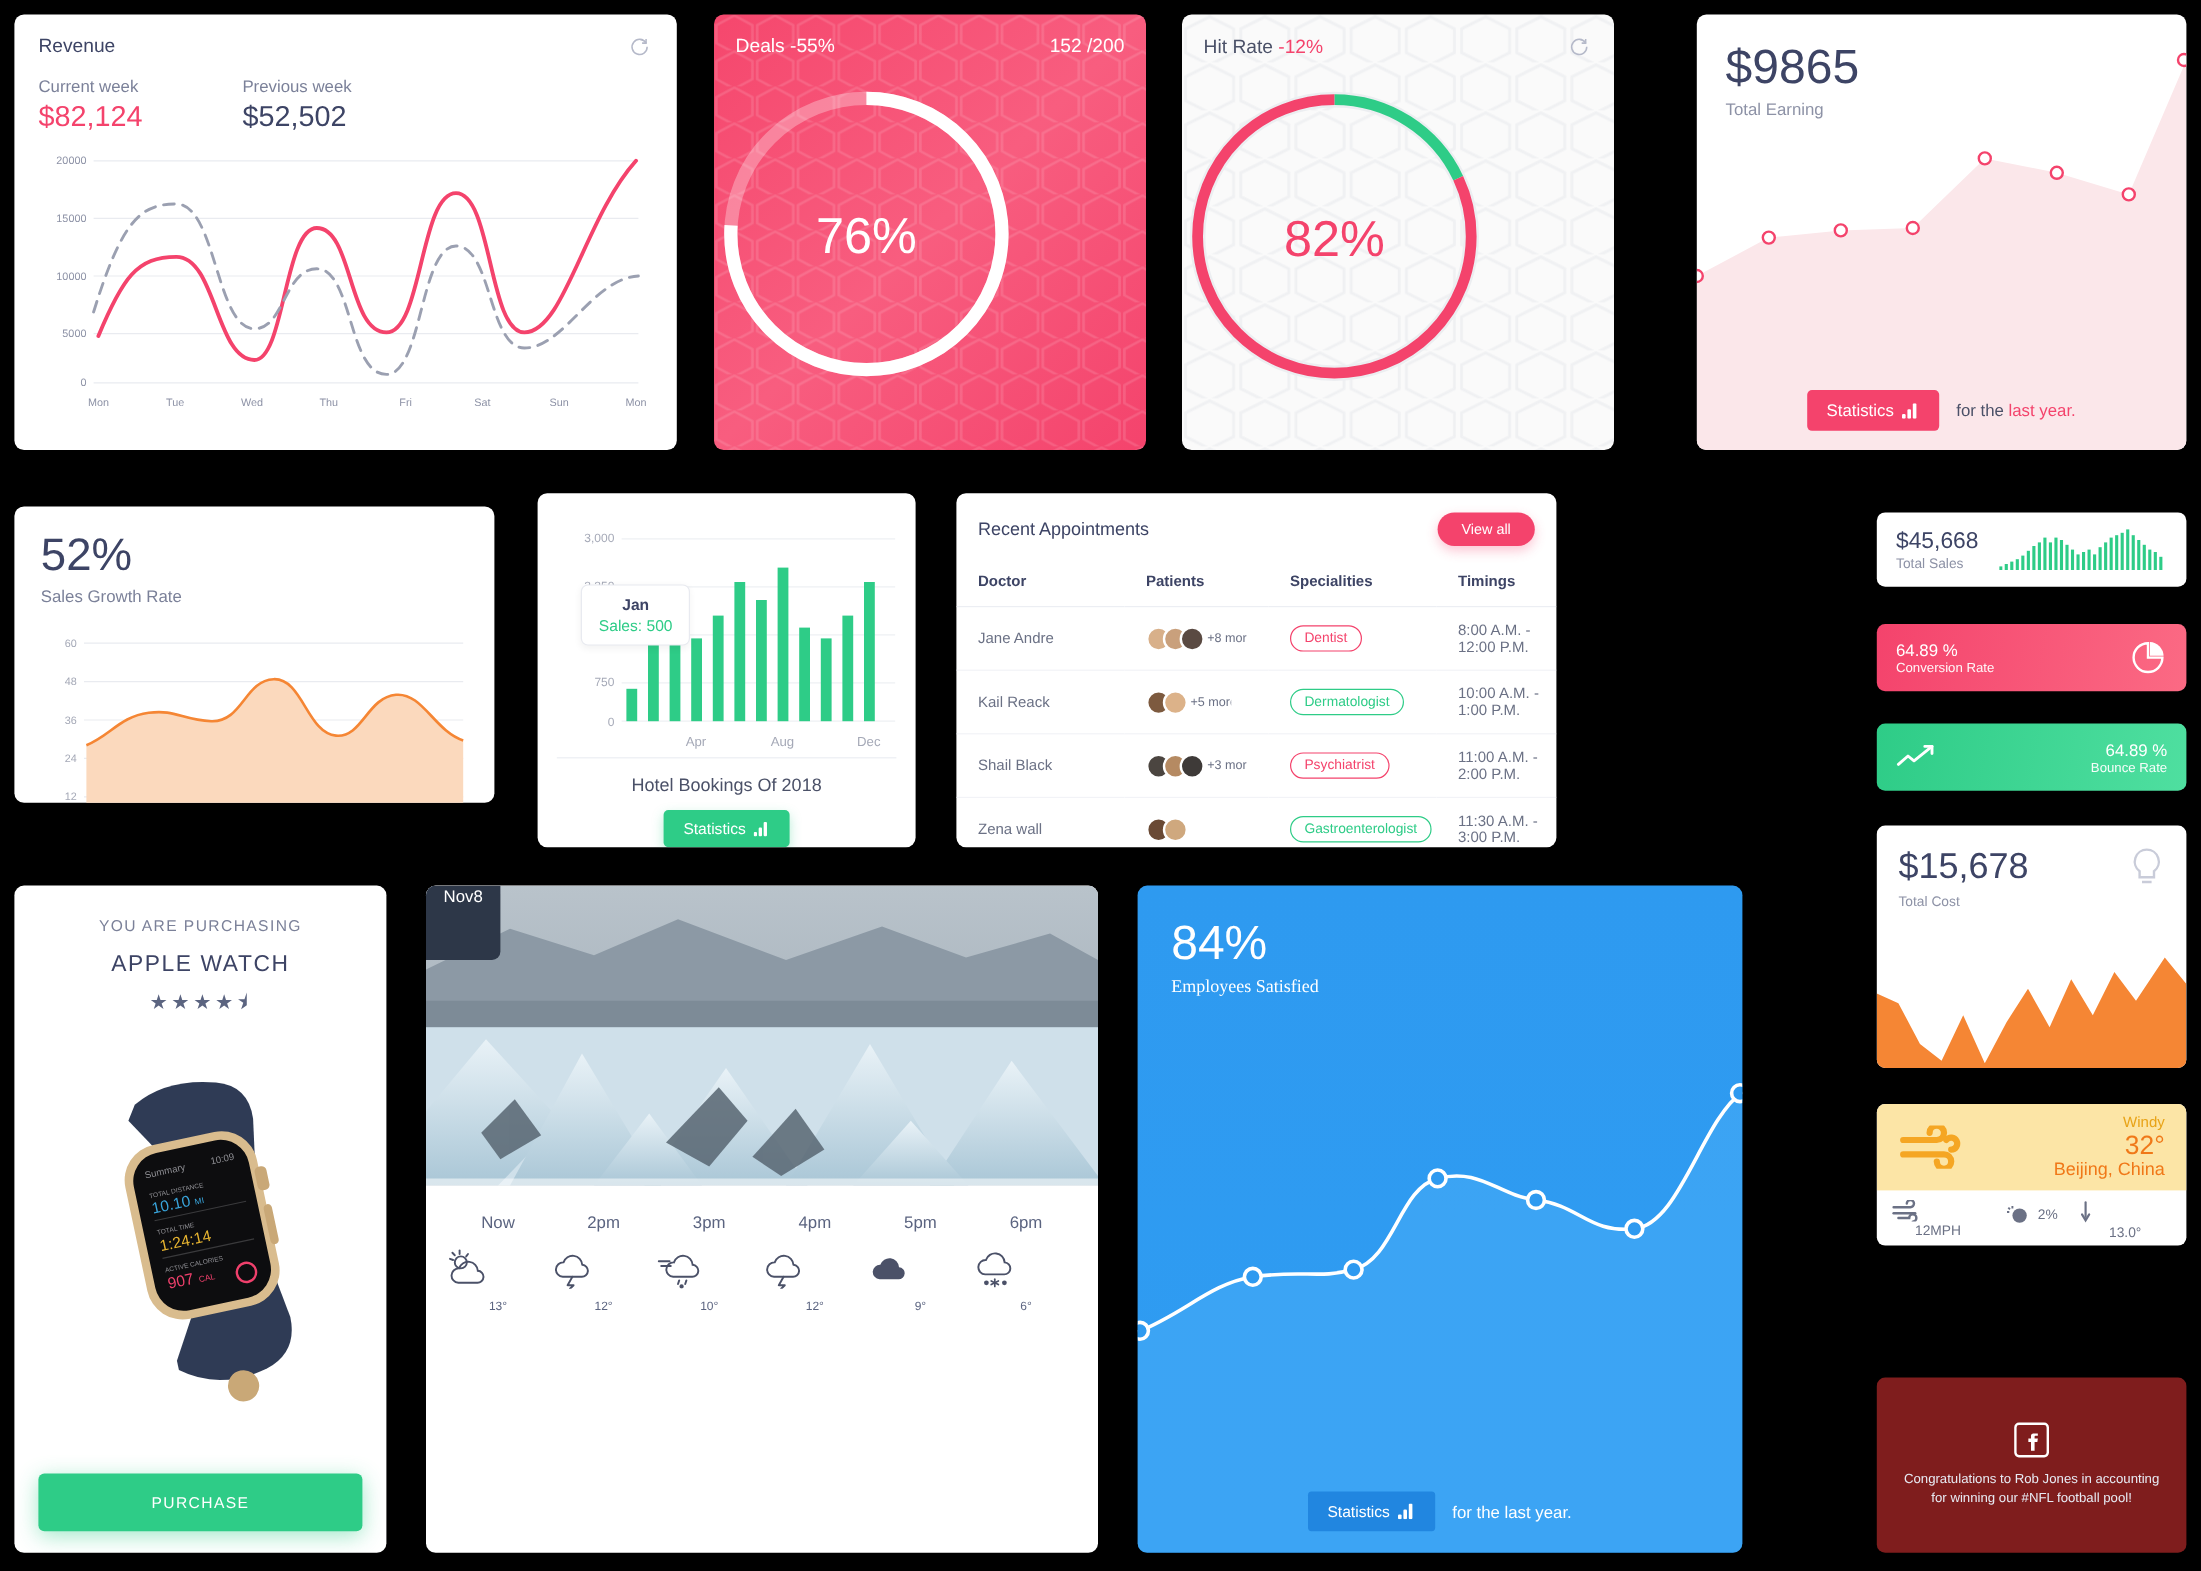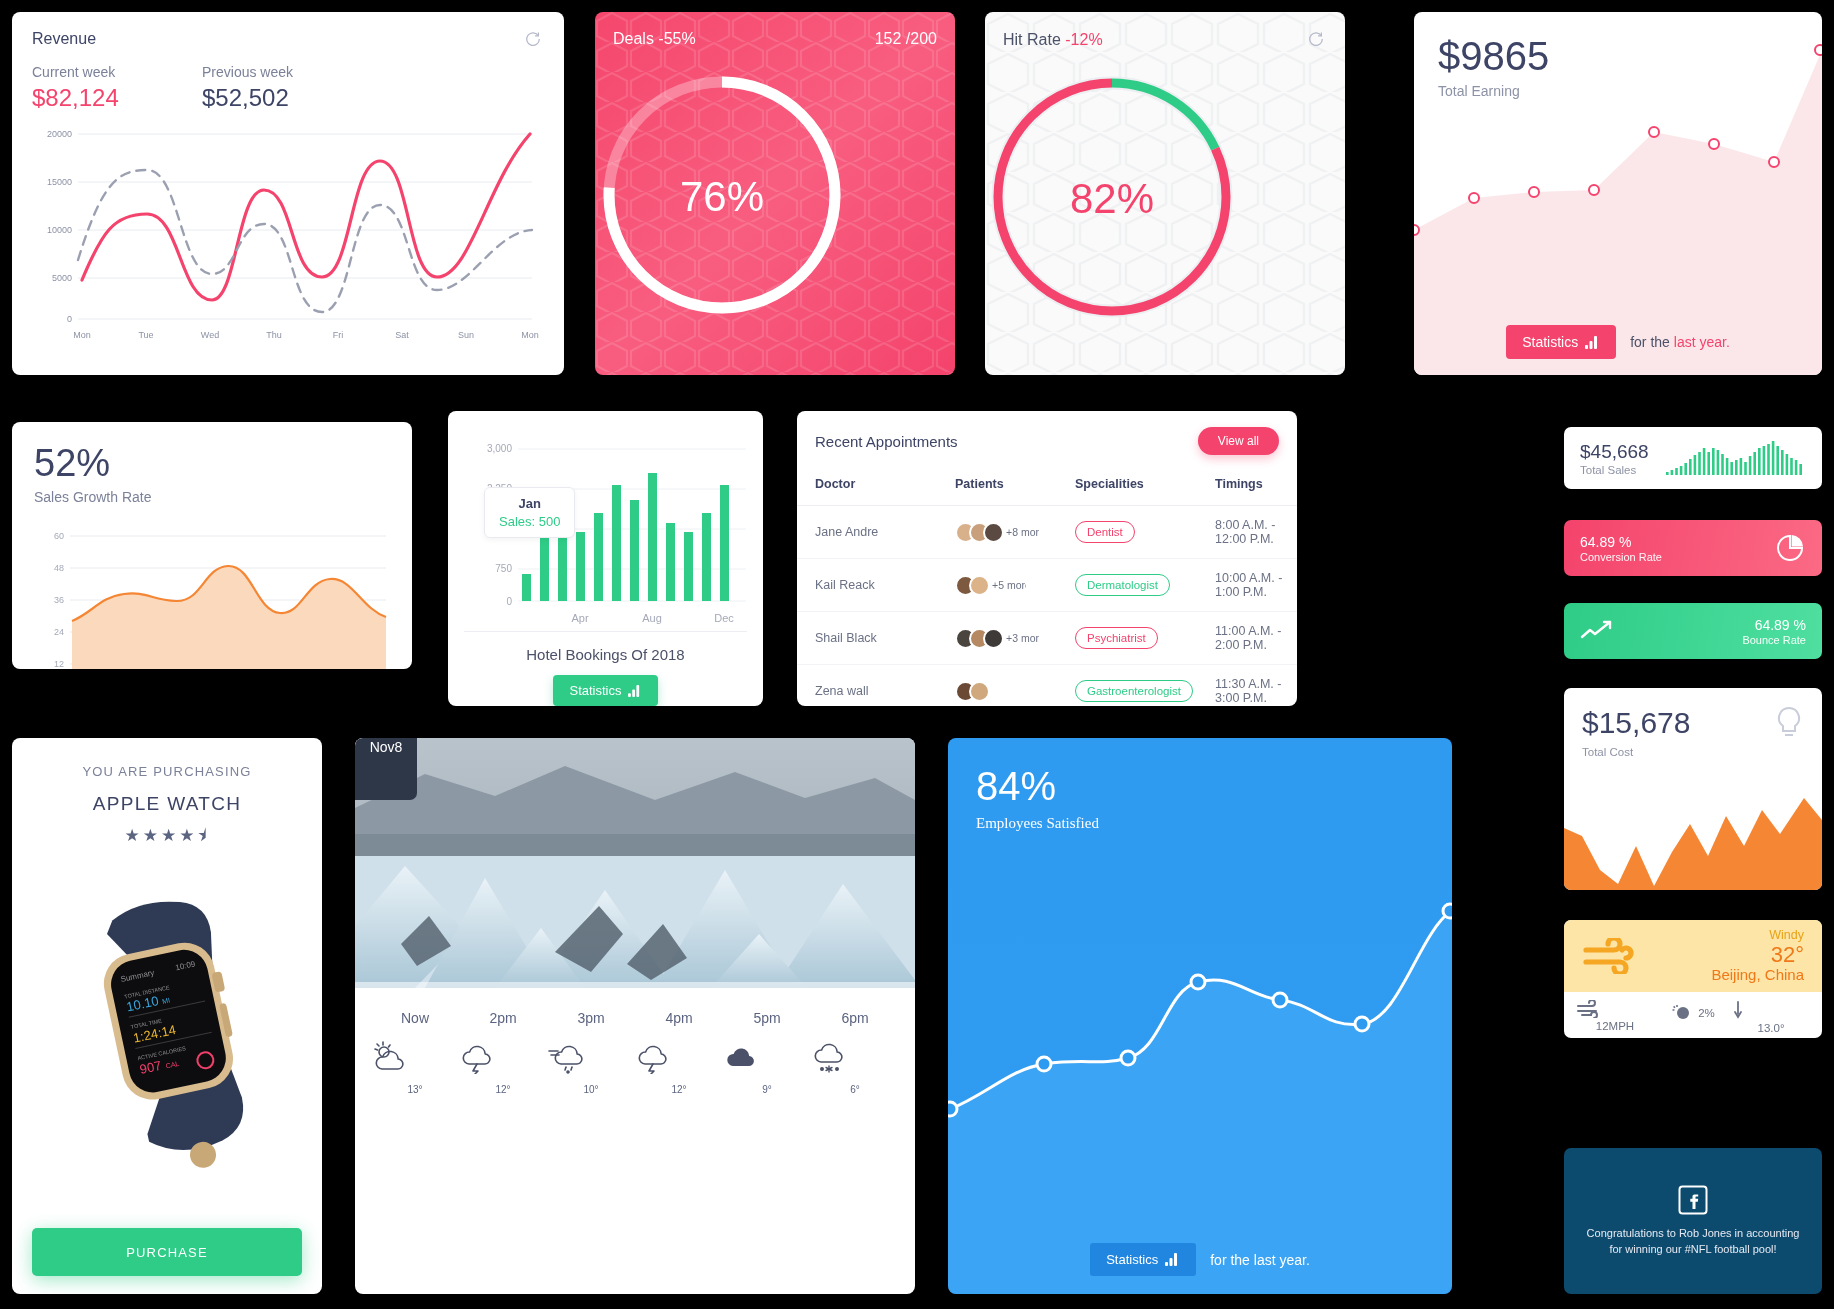--- a/index.html
+++ b/index.html
@@ -112,21 +112,21 @@
   #weather { left:1564px; top:920px; width:258px; height:118px; background:#fff; }
   .w-top { background:#fce5a6; padding: 14px 18px; display:flex; align-items:center; gap:14px; height:72px; }
   .w-right { margin-left:auto; text-align:right; line-height:1.1; }
   .w-cond { font-size: 12.5px; color:#e8a317; }
   .w-temp { font-size: 22px; color:#f07818; }
   .w-city { font-size: 15px; color:#f07818; }
   .w-bot { display:flex; padding: 8px 12px; align-items:flex-start; }
   .w-cell { flex:1; text-align:center; font-size: 11.5px; color:#6b7185; }
   .w-cell.mid { display:flex; align-items:center; justify-content:center; gap:5px; padding-top:3px; }
   
-  #fb { left:1564px; top:1148px; width:258px; height:146px; background:#0c4a6e;
+  #fb { left:1564px; top:1148px; width:258px; height:146px; background:#7f1d1d;
     display:flex; flex-direction:column; align-items:center; justify-content:center; gap:10px; }
   .fb-txt { color:#e7eaf3; font-size:11px; text-align:center; line-height:1.5; padding: 0 16px; }
   
   #watch { left:12px; top:738px; width:310px; height:556px; background:#fff; }
   .w-eyebrow { text-align:center; font-size: 13px; letter-spacing: .09em; color:#7b8199; margin-top: 26px; }
   .w-name { text-align:center; font-size: 19px; letter-spacing:.07em; color:#3d4465; margin-top: 14px; font-weight:300; }
   .stars { text-align:center; margin-top: 8px; color:#5b6480; font-size: 17px; letter-spacing: 3px; }
   .watch-img { position:absolute; left:0; right:0; top:150px; height:320px; }
   .btn-purchase { position:absolute; left:20px; right:20px; bottom:18px; height:48px;
     background:#2ecc87; color:#fff; border:none; border-radius:5px; font-size:13px;

